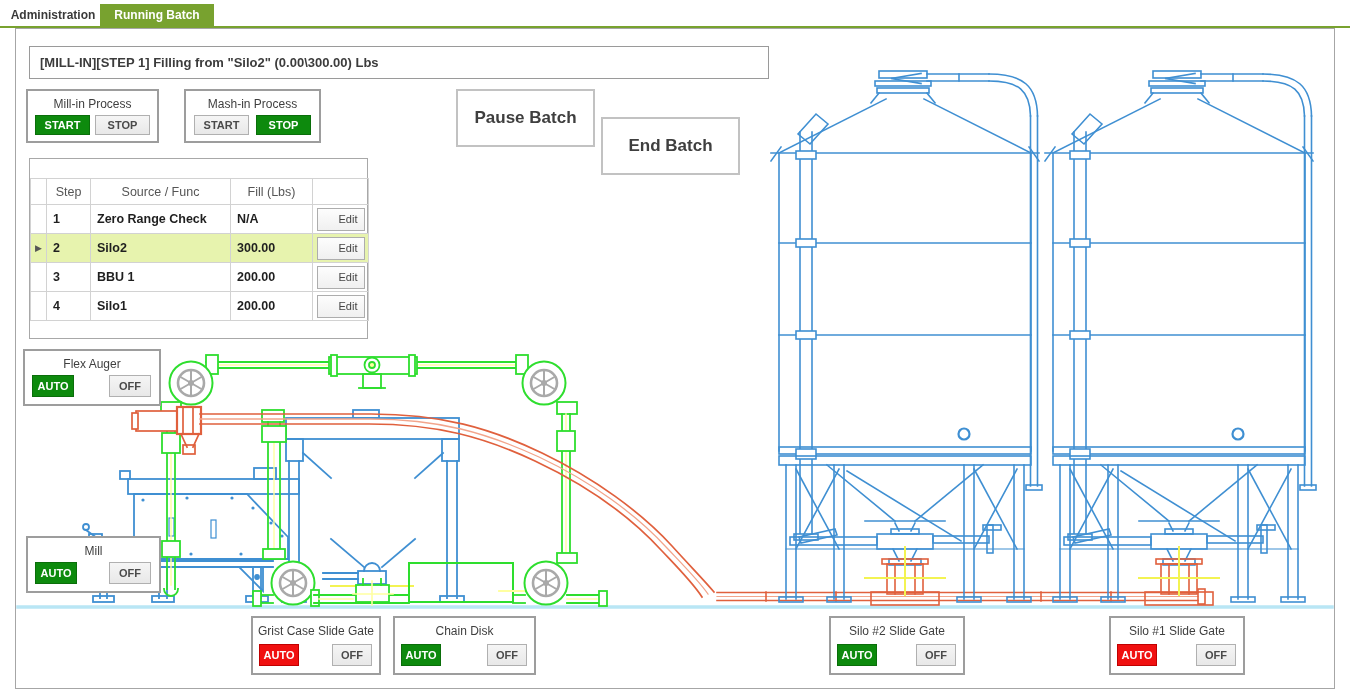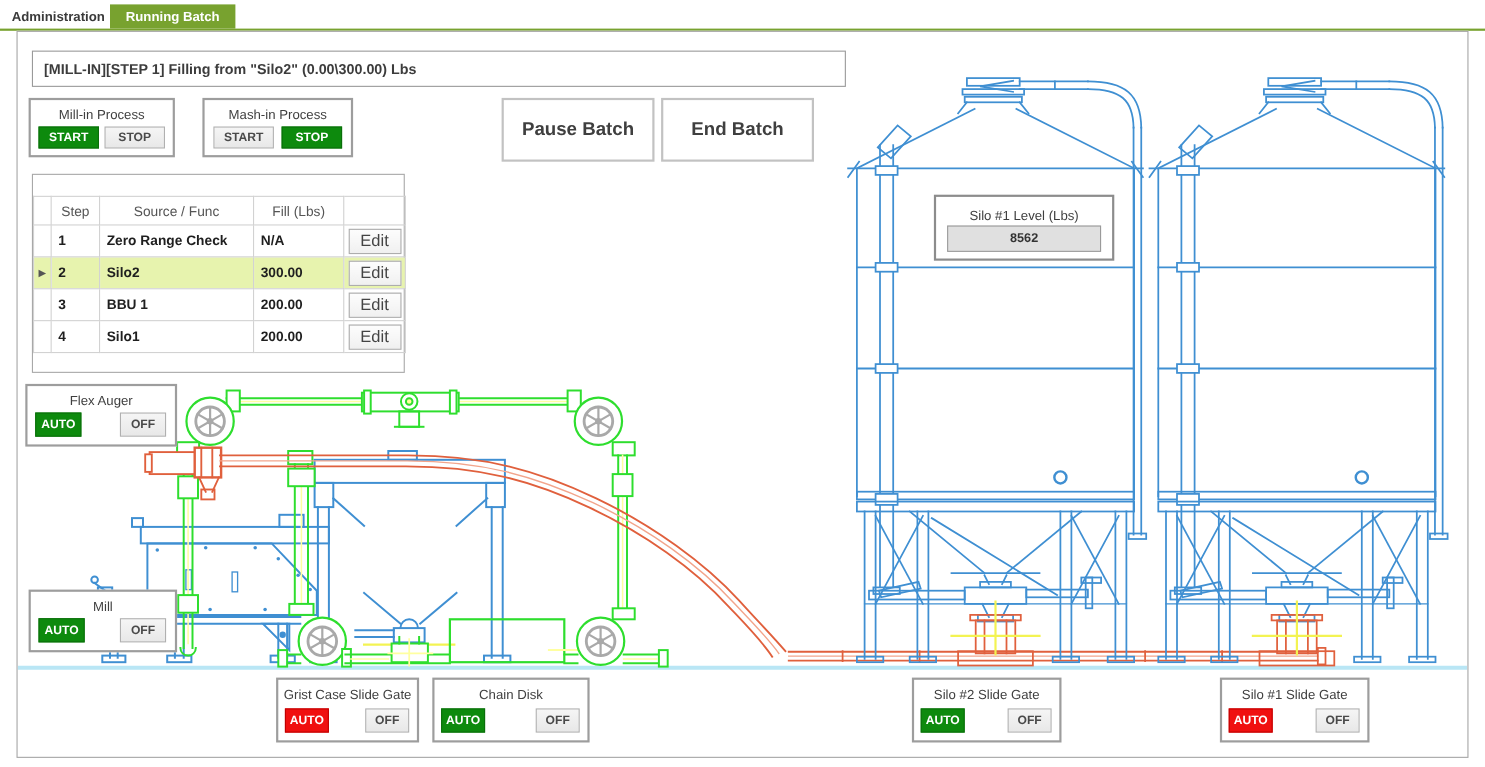--- a/index.html
+++ b/index.html
@@ -37,21 +37,21 @@
   #stepstable table{border-collapse:collapse;margin-top:19px;table-layout:fixed;width:338px;}
   #stepstable th,#stepstable td{border:1px solid #d2d2d2;font-weight:400;padding:0 0 0 6px;
               font-size:12.5px;color:#1f1f1f;height:28px;text-align:left;overflow:hidden;white-space:nowrap;}
   #stepstable th{color:#555;text-align:center;height:25px;padding:0;}
   #stepstable td.num{font-weight:600;}
   #stepstable td.src{font-weight:600;}
   #stepstable td.sel{padding:0;text-align:center;font-size:9px;color:#555;}
   #stepstable td.editc{padding:0;text-align:center;}
   #stepstable tr.st-selected td{background:#e7f3ae;}
   .editbtn{width:48px;height:23px;border:1px solid #adadad;background:linear-gradient(#fdfdfd,#f0f0f0);
-           font-size:15px;color:#444;font-family:"Liberation Sans",sans-serif;}
+           font-size:11px;color:#444;font-family:"Liberation Sans",sans-serif;text-align:right;}
   
   .readout{position:absolute;background:#fff;border:2px solid #8c8c8c;box-sizing:border-box;}
   .rtitle{position:absolute;top:10px;left:0;right:0;text-align:center;font-size:12px;color:#3f3f3f;}
   .rvalue{position:absolute;bottom:9px;left:0;right:0;text-align:center;font-size:13px;font-weight:600;color:#333;}
 </style>
 </head>
 <body>
 
 <div id="page">
 
@@ -354,21 +354,21 @@
     </div>
 
     <div class="panel" style="left:168px;top:60px;width:137px;height:54px;">
       <div class="ptitle">Mash-in Process</div>
       <div class="btn btn-gray st-off" style="left:8px;bottom:6px;width:55px;height:20px;">START</div>
       <div class="btn st-on-green" style="right:8px;bottom:6px;width:55px;height:20px;">STOP</div>
     </div>
 
 
     <div class="bigbtn" style="left:440px;">Pause Batch</div>
-    <div class="bigbtn" style="left:585px;">End Batch</div>
+    <div class="bigbtn" style="left:585px;margin-top:28px;">End Batch</div>
 
     <div id="stepstable">
       <table>
         <colgroup>
             <col style="width:16px">
             <col style="width:44px">
             <col style="width:140px">
             <col style="width:82px">
             <col style="width:56px">
           </colgroup>
@@ -418,24 +418,20 @@
       <div class="btn btn-gray" style="right:8px;bottom:7px;width:42px;height:22px;">OFF</div>
     </div>
 
     <div class="panel" style="left:10px;top:507px;width:135px;height:57px;">
       <div class="ptitle">Mill</div>
       <div class="btn st-on-green" style="left:7px;bottom:7px;width:42px;height:22px;">AUTO</div>
       <div class="btn btn-gray" style="right:8px;bottom:7px;width:42px;height:22px;">OFF</div>
     </div>
 
 
-    <div class="readout" style="left:833px;top:148px;width:164px;height:60px;">
-      <div class="rtitle">Silo #1 Level (Lbs)</div>
-      <div class="valuebox" style="left:10px;right:10px;bottom:6px;height:22px;">8562</div>
-    </div>
 
 
     <div class="panel" style="left:235px;top:587px;width:130px;height:59px;">
       <div class="ptitle">Grist Case Slide Gate</div>
       <div class="btn st-on-red" style="left:6px;bottom:7px;width:40px;height:22px;">AUTO</div>
       <div class="btn btn-gray" style="right:7px;bottom:7px;width:40px;height:22px;">OFF</div>
     </div>
 
     <div class="panel" style="left:377px;top:587px;width:143px;height:59px;">
       <div class="ptitle">Chain Disk</div>

